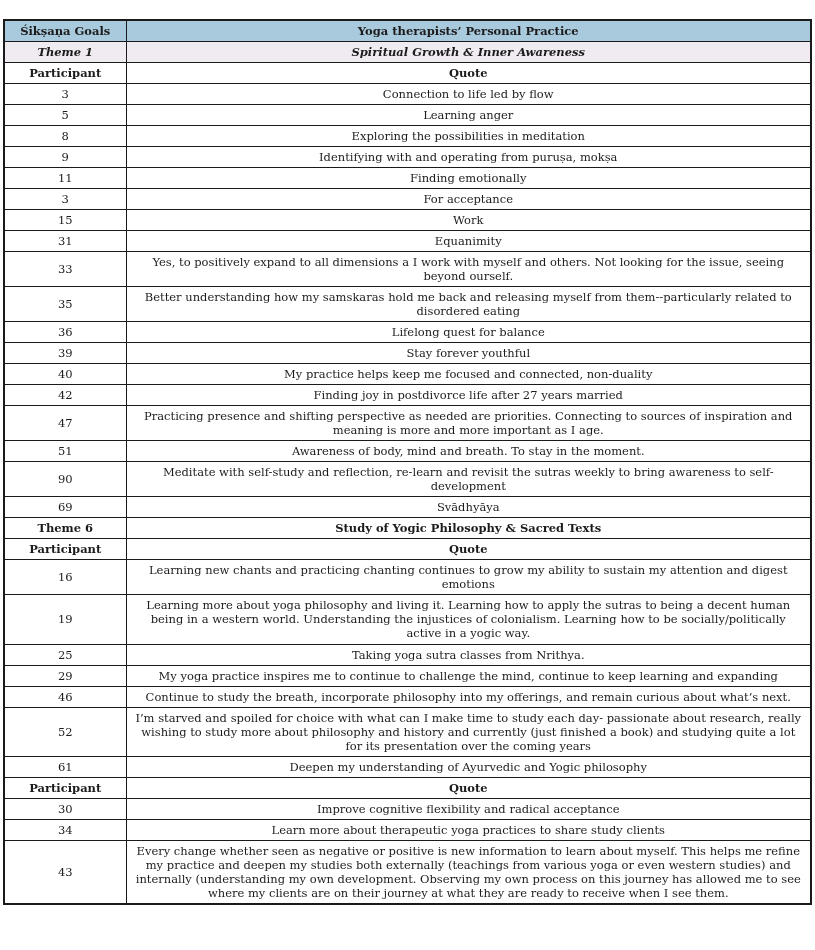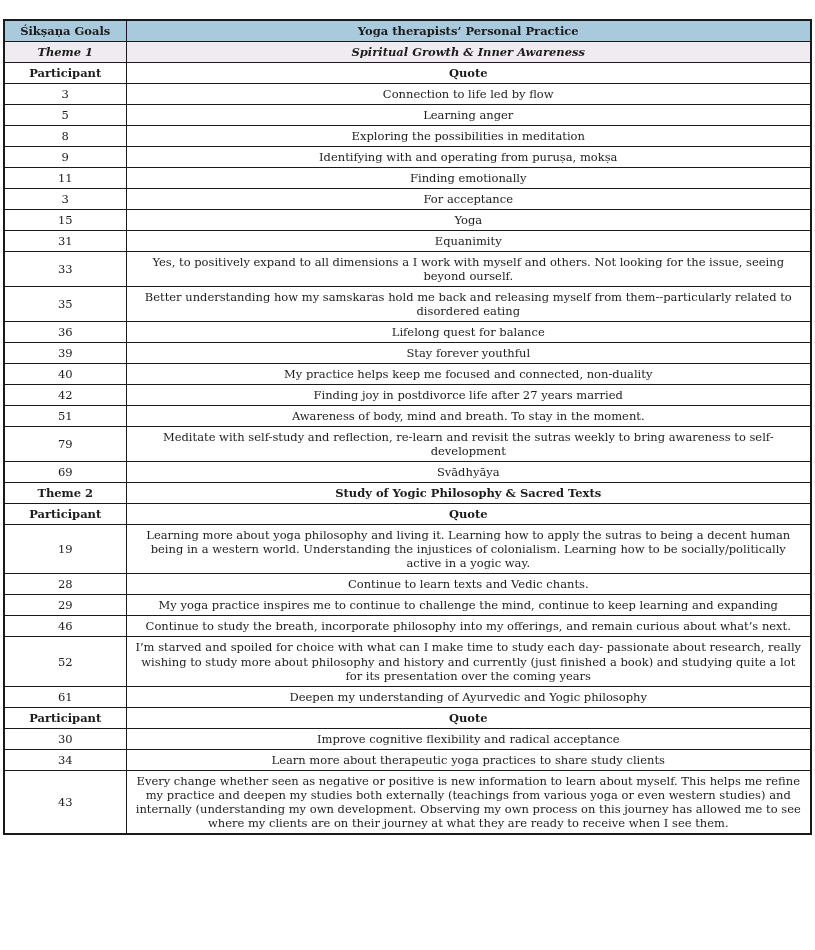--- a/index.html
+++ b/index.html
@@ -91,21 +91,21 @@
         <tr class="data-row">
           <td class="col-participant">11</td>
           <td class="col-quote">Finding emotionally</td>
         </tr>
         <tr class="data-row">
           <td class="col-participant">3</td>
           <td class="col-quote">For acceptance</td>
         </tr>
         <tr class="data-row">
           <td class="col-participant">15</td>
-          <td class="col-quote">Yoga</td>
+          <td class="col-quote">Work</td>
         </tr>
         <tr class="data-row">
           <td class="col-participant">31</td>
           <td class="col-quote">Equanimity</td>
         </tr>
         <tr class="data-row">
           <td class="col-participant">33</td>
           <td class="col-quote">Yes, to positively expand to all dimensions a I work with myself and others. Not looking for the issue, seeing beyond ourself.</td>
         </tr>
         <tr class="data-row">
@@ -122,46 +122,54 @@
         </tr>
         <tr class="data-row">
           <td class="col-participant">40</td>
           <td class="col-quote">My practice helps keep me focused and connected, non-duality</td>
         </tr>
         <tr class="data-row">
           <td class="col-participant">42</td>
           <td class="col-quote">Finding joy in postdivorce life after 27 years married</td>
         </tr>
         <tr class="data-row">
+          <td class="col-participant">47</td>
+          <td class="col-quote">Practicing presence and shifting perspective as needed are priorities. Connecting to sources of inspiration and meaning is more and more important as I age.</td>
+        </tr>
+        <tr class="data-row">
           <td class="col-participant">51</td>
           <td class="col-quote">Awareness of body, mind and breath. To stay in the moment.</td>
         </tr>
         <tr class="data-row">
-          <td class="col-participant">79</td>
+          <td class="col-participant">90</td>
           <td class="col-quote">Meditate with self-study and reflection, re-learn and revisit the sutras weekly to bring awareness to self-development</td>
         </tr>
         <tr class="data-row">
           <td class="col-participant">69</td>
           <td class="col-quote">Svādhyāya</td>
         </tr>
         <tr class="theme-row">
-          <td class="col-participant">Theme 2</td>
+          <td class="col-participant">Theme 6</td>
           <td class="col-quote">Study of Yogic Philosophy &amp; Sacred Texts</td>
         </tr>
         <tr class="subheader-row">
           <td class="col-participant">Participant</td>
           <td class="col-quote">Quote</td>
         </tr>
         <tr class="data-row">
+          <td class="col-participant">16</td>
+          <td class="col-quote">Learning new chants and practicing chanting continues to grow my ability to sustain my attention and digest emotions</td>
+        </tr>
+        <tr class="data-row">
           <td class="col-participant">19</td>
           <td class="col-quote">Learning more about yoga philosophy and living it. Learning how to apply the sutras to being a decent human being in a western world. Understanding the injustices of colonialism. Learning how to be socially/politically active in a yogic way.</td>
         </tr>
         <tr class="data-row">
-          <td class="col-participant">28</td>
-          <td class="col-quote">Continue to learn texts and Vedic chants.</td>
+          <td class="col-participant">25</td>
+          <td class="col-quote">Taking yoga sutra classes from Nrithya.</td>
         </tr>
         <tr class="data-row">
           <td class="col-participant">29</td>
           <td class="col-quote">My yoga practice inspires me to continue to challenge the mind, continue to keep learning and expanding</td>
         </tr>
         <tr class="data-row">
           <td class="col-participant">46</td>
           <td class="col-quote">Continue to study the breath, incorporate philosophy into my offerings, and remain curious about what’s next.</td>
         </tr>
         <tr class="data-row">

